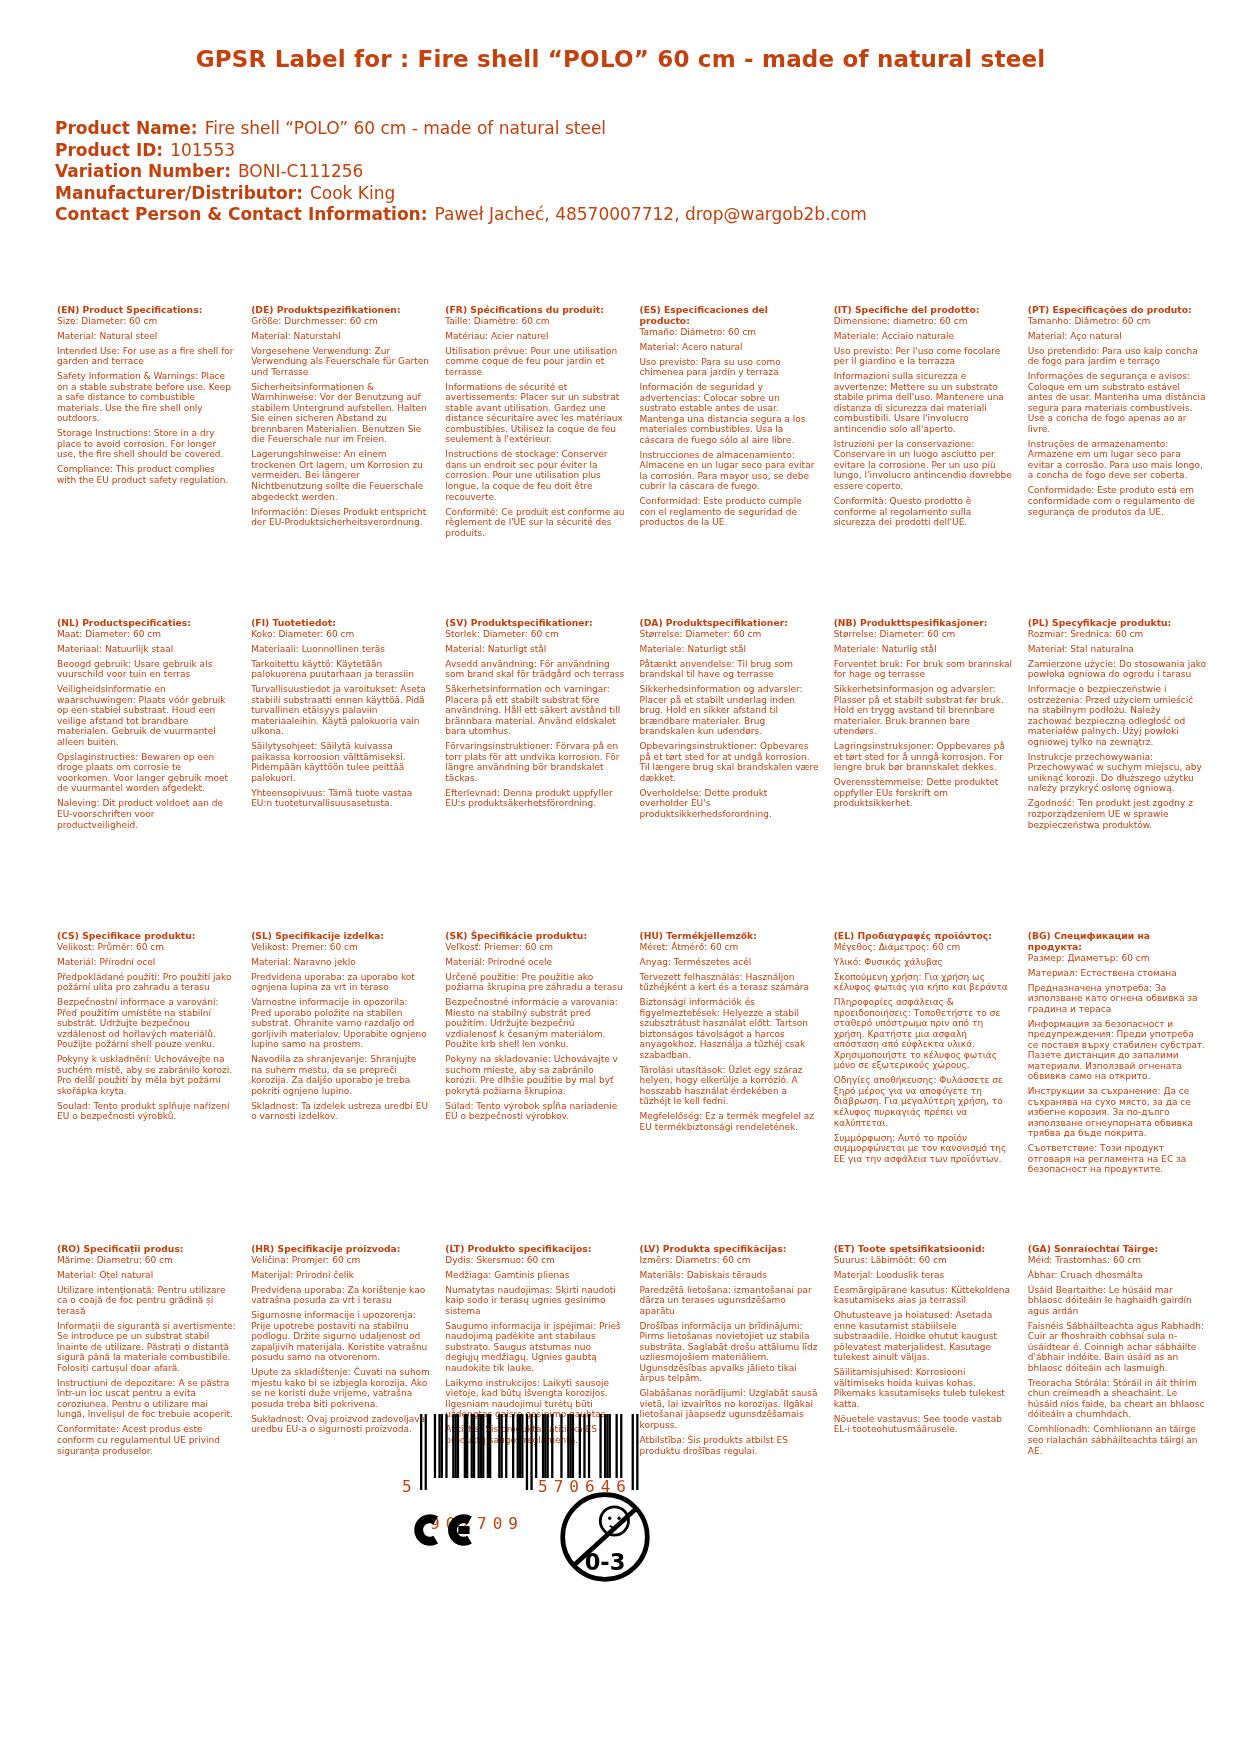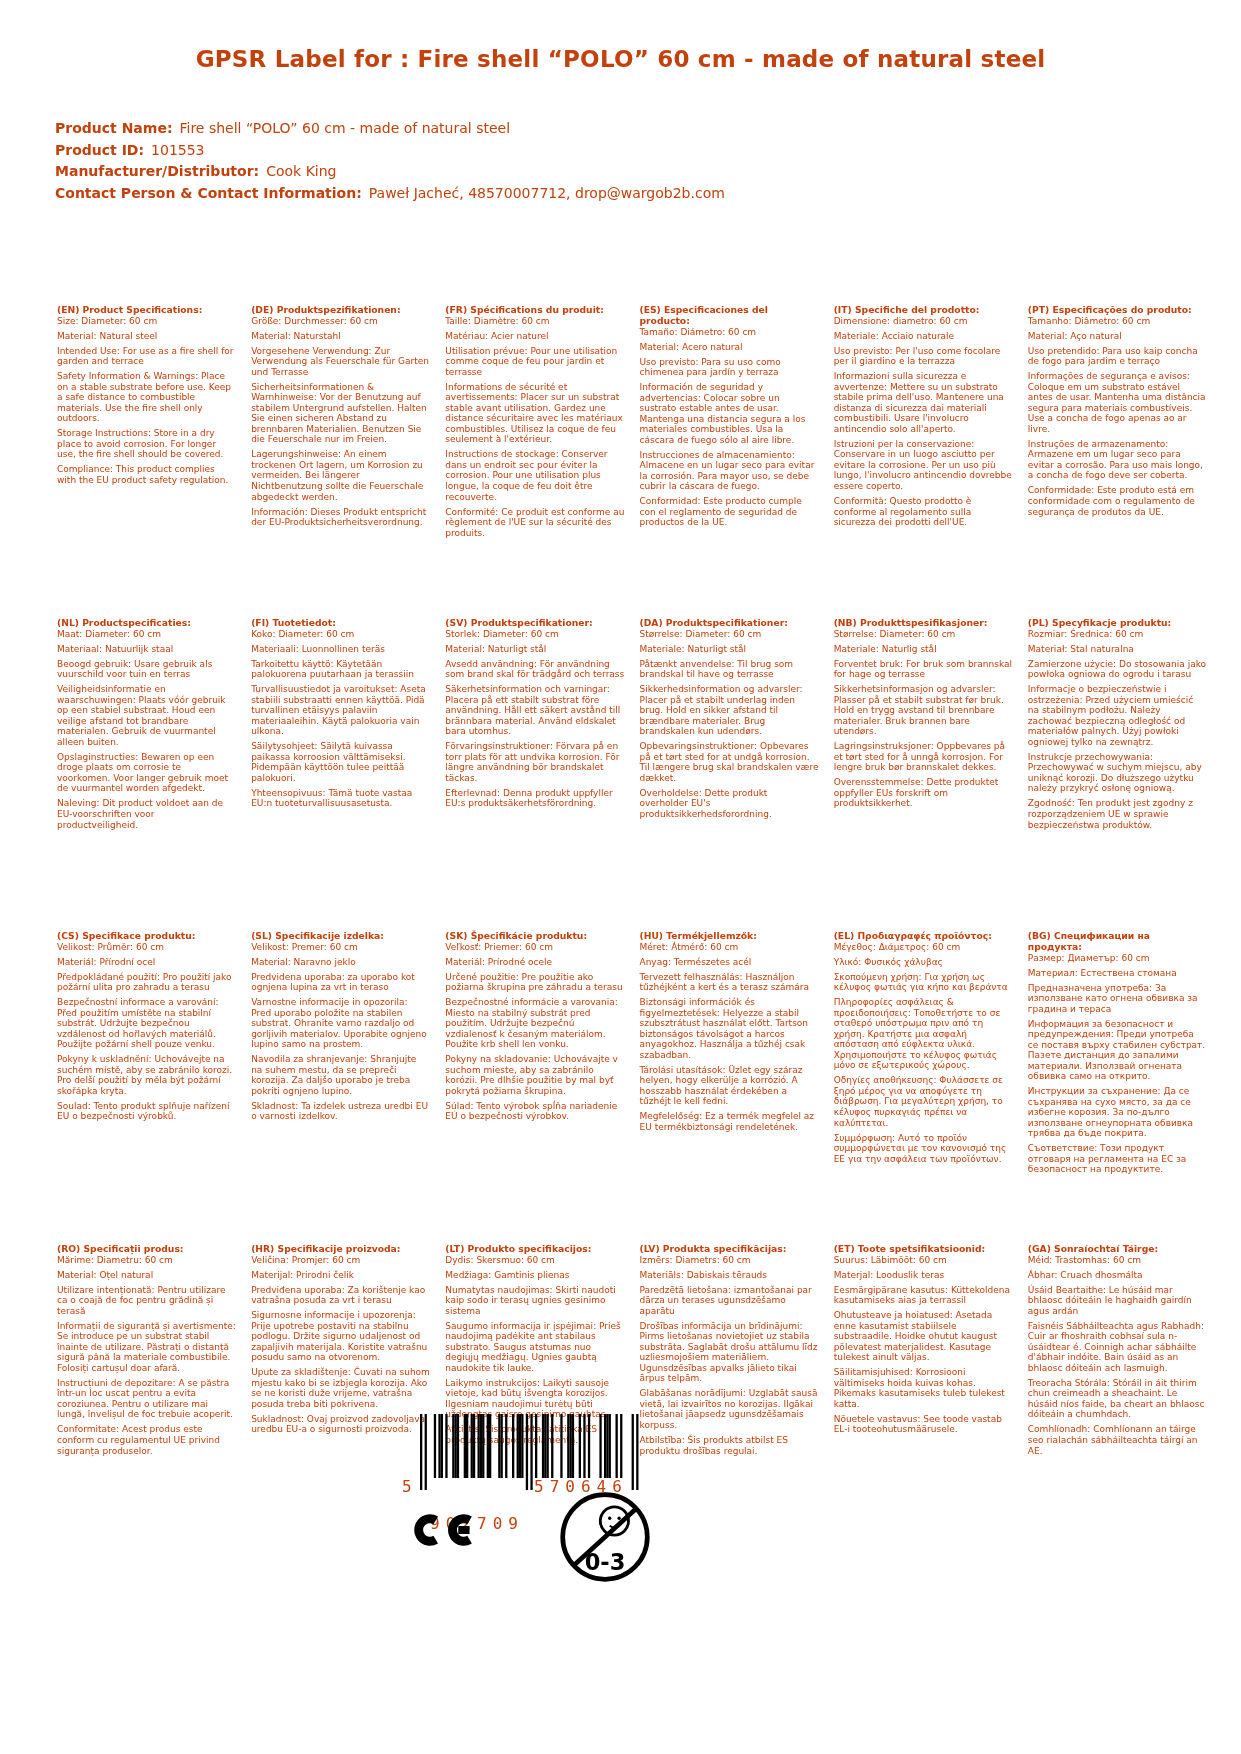--- a/index.html
+++ b/index.html
@@ -1,46 +1,47 @@
 <!DOCTYPE html>
 <html><head>
 <meta charset="utf-8">
 <style>
   html,body{margin:0;padding:0;background:#888;}
   .page{position:relative;width:1241px;height:1754px;background:#ffffff;
         font-family:"DejaVu Sans",sans-serif;color:#c2410c;overflow:hidden;margin:0 auto;}
   .title{position:absolute;top:46px;left:0;width:100%;text-align:center;
          font-size:23px;font-weight:bold;letter-spacing:.2px;}
-  .info{position:absolute;left:55px;top:118px;font-size:14px;line-height:21.5px;}
+  .info{position:absolute;left:55px;top:118px;font-size:17px;line-height:21.5px;}
   .info-row{white-space:nowrap;}
   .info-label{font-weight:bold;}
   .info-value{margin-left:7px;}
   .grid{position:absolute;left:57px;top:305px;width:1150px;display:grid;
         grid-template-columns:repeat(6,1fr);column-gap:15px;grid-auto-rows:313px;}
   .lang-block{font-size:9px;line-height:1.17;}
   .lang-title{font-weight:bold;font-size:9.2px;margin:0;}
   .spec-par{margin:0 0 4.5px 0;}
   .barcode{position:absolute;left:420px;top:1414px;width:240px;height:90px;}
   .bc-digit{position:absolute;font-family:"DejaVu Sans Mono",monospace;font-size:16px;top:63px;}
   .bc-left{left:-18px;letter-spacing:0;}
   .bc-g1{left:6px;width:102px;text-align:center;letter-spacing:6px;margin-top:37px;}
-  .bc-g2{left:114px;width:102px;letter-spacing:6px;}
+  .bc-g2{left:114px;width:102px;text-align:center;letter-spacing:6px;}
   .ce{position:absolute;left:410px;top:1510px;}
   .age{position:absolute;left:558px;top:1490px;}
 </style>
 </head>
 <body>
 
 <div class="page">
 
   <div class="title">GPSR Label for : Fire shell “POLO” 60 cm - made of natural steel</div>
 
   <div class="info" id="info-block">
       <div class="info-row"><span class="info-label">Product Name:</span><span class="info-value">Fire shell “POLO” 60 cm - made of natural steel</span></div>
       <div class="info-row"><span class="info-label">Product ID:</span><span class="info-value">101553</span></div>
+      <div class="info-row"><span class="info-label">Variation Number:</span><span class="info-value">BONI-C111256</span></div>
       <div class="info-row"><span class="info-label">Manufacturer/Distributor:</span><span class="info-value">Cook King</span></div>
       <div class="info-row"><span class="info-label">Contact Person &amp; Contact Information:</span><span class="info-value">Paweł Jacheć, 48570007712, drop@wargob2b.com</span></div>
     </div>
 
   <div class="grid" id="lang-grid">
       <div class="lang-block">
         <div class="lang-title">(EN) Product Specifications:</div>
         <p class="spec-par">Size: Diameter: 60 cm</p>
         <p class="spec-par">Material: Natural steel</p>
         <p class="spec-par">Intended Use: For use as a fire shell for garden and terrace</p>

